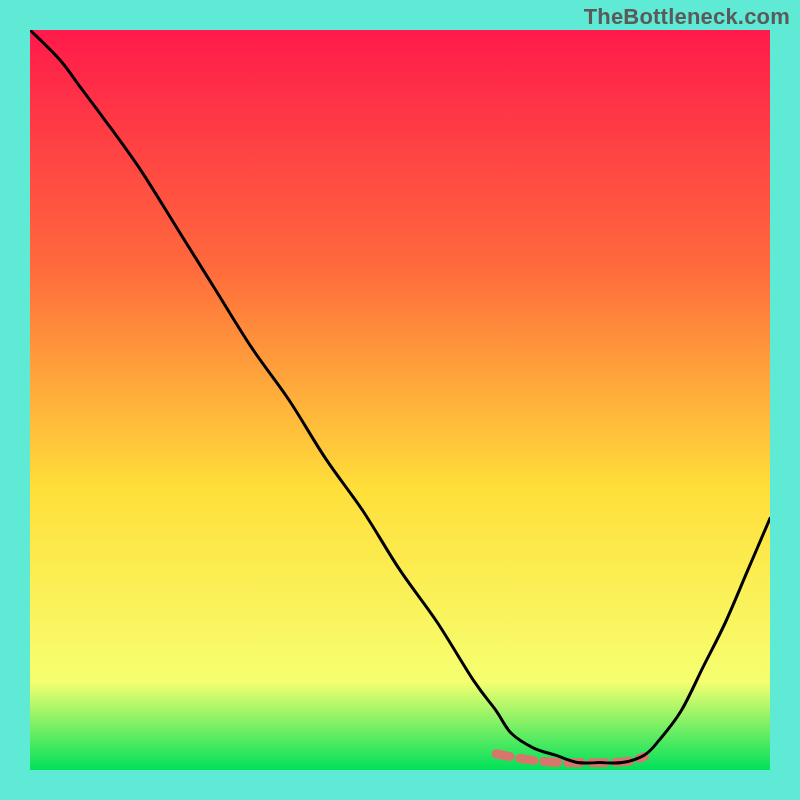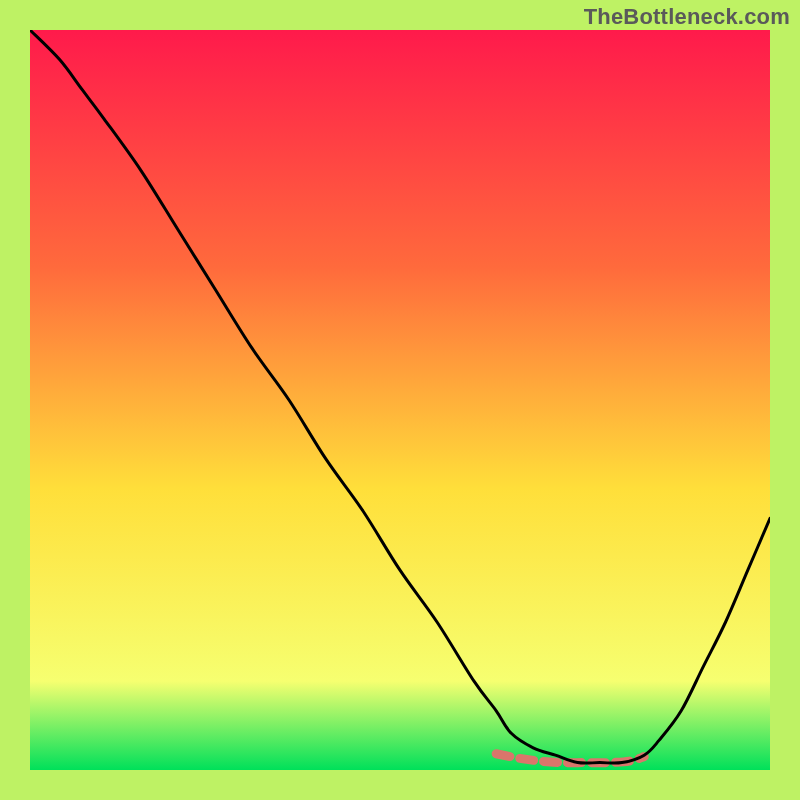--- a/index.html
+++ b/index.html
@@ -1,21 +1,21 @@
 <!DOCTYPE html>
 <html><head>
 <meta charset="utf-8">
 <style>
   * { margin: 0; padding: 0; box-sizing: border-box; }
   html, body { width: 800px; height: 800px; overflow: hidden; background: #000; }
   .frame {
     position: relative;
     width: 800px;
     height: 800px;
-    background: #bef264;
+    background: #5eead4;
   }
   .watermark {
     position: absolute;
     top: 4px;
     right: 10px;
     font-family: Arial, Helvetica, sans-serif;
     font-size: 22px;
     font-weight: 600;
     color: #5a5a5a;
     letter-spacing: 0.2px;

